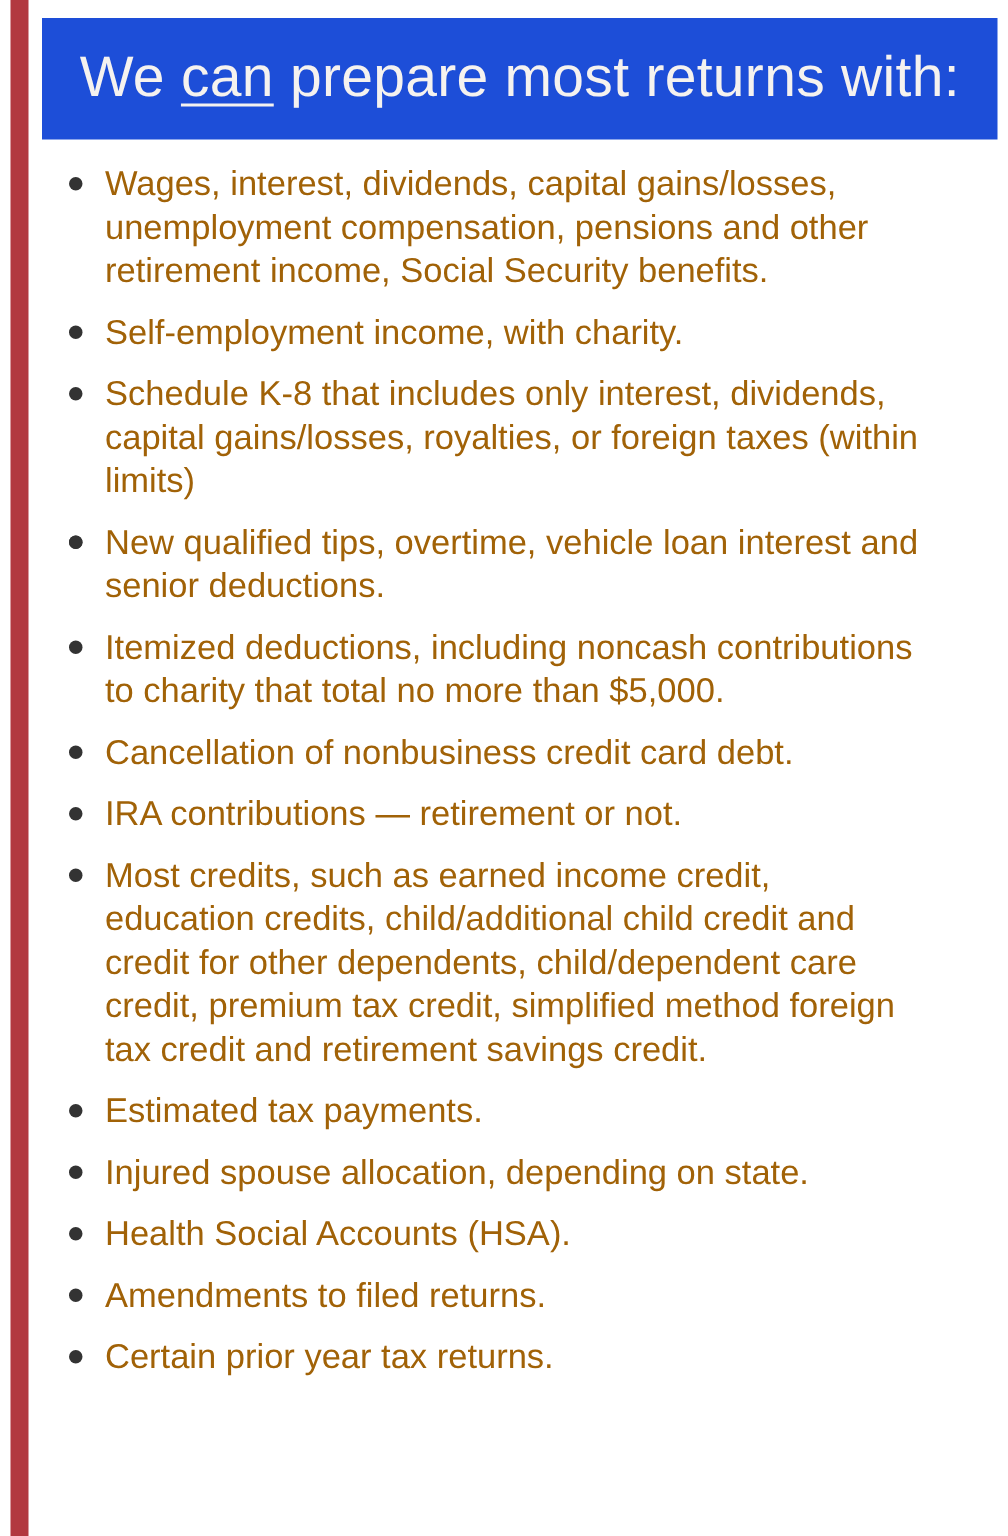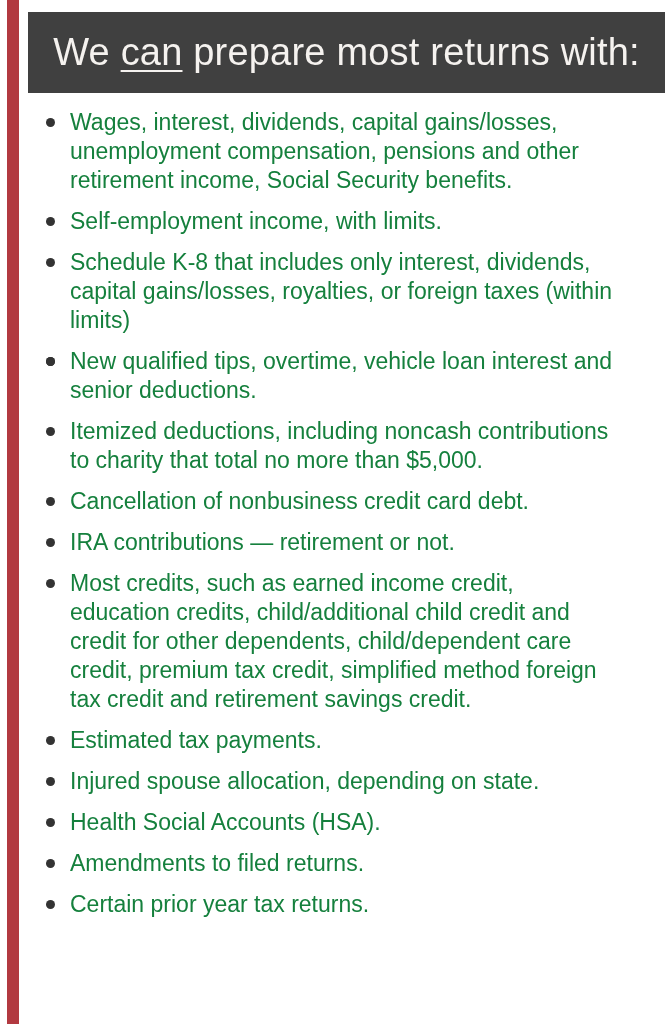--- a/index.html
+++ b/index.html
@@ -22,21 +22,21 @@
     width: 12px;
     height: 1024px;
     background: #b23940;
   }
   .header-banner {
     position: absolute;
     left: 28px;
     top: 12px;
     width: 637px;
     height: 81px;
-    background: #404040;
+    background: #1d4ed8;
     color: #f5f2ef;
     display: flex;
     align-items: center;
     justify-content: center;
     font-size: 38px;
     letter-spacing: 0.2px;
     white-space: pre;
   }
   .header-banner .underlined {
     text-decoration: underline;
@@ -52,21 +52,21 @@
   ul.capabilities {
     margin: 0;
     padding: 0;
     list-style: none;
   }
   ul.capabilities li {
     position: relative;
     margin: 0 0 12px 0;
     font-size: 23px;
     line-height: 29px;
-    color: #15803d;
+    color: #a16207;
   }
   .bullet {
     position: absolute;
     left: -24px;
     top: 10px;
     width: 9px;
     height: 9px;
     border-radius: 50%;
     background: #333333;
   }
@@ -83,21 +83,21 @@
 <div class="content">
   <ul class="capabilities">
 
       <li>
         <span class="bullet"></span>
         <span>Wages, interest, dividends, capital gains/losses, unemployment compensation, pensions and other retirement income, Social Security benefits.</span>
       </li>
 
       <li>
         <span class="bullet"></span>
-        <span>Self-employment income, with limits.</span>
+        <span>Self-employment income, with charity.</span>
       </li>
 
       <li>
         <span class="bullet"></span>
         <span>Schedule K-8 that includes only interest, dividends, capital gains/losses, royalties, or foreign taxes (within limits)</span>
       </li>
 
       <li>
         <span class="bullet"></span>
       </li>

